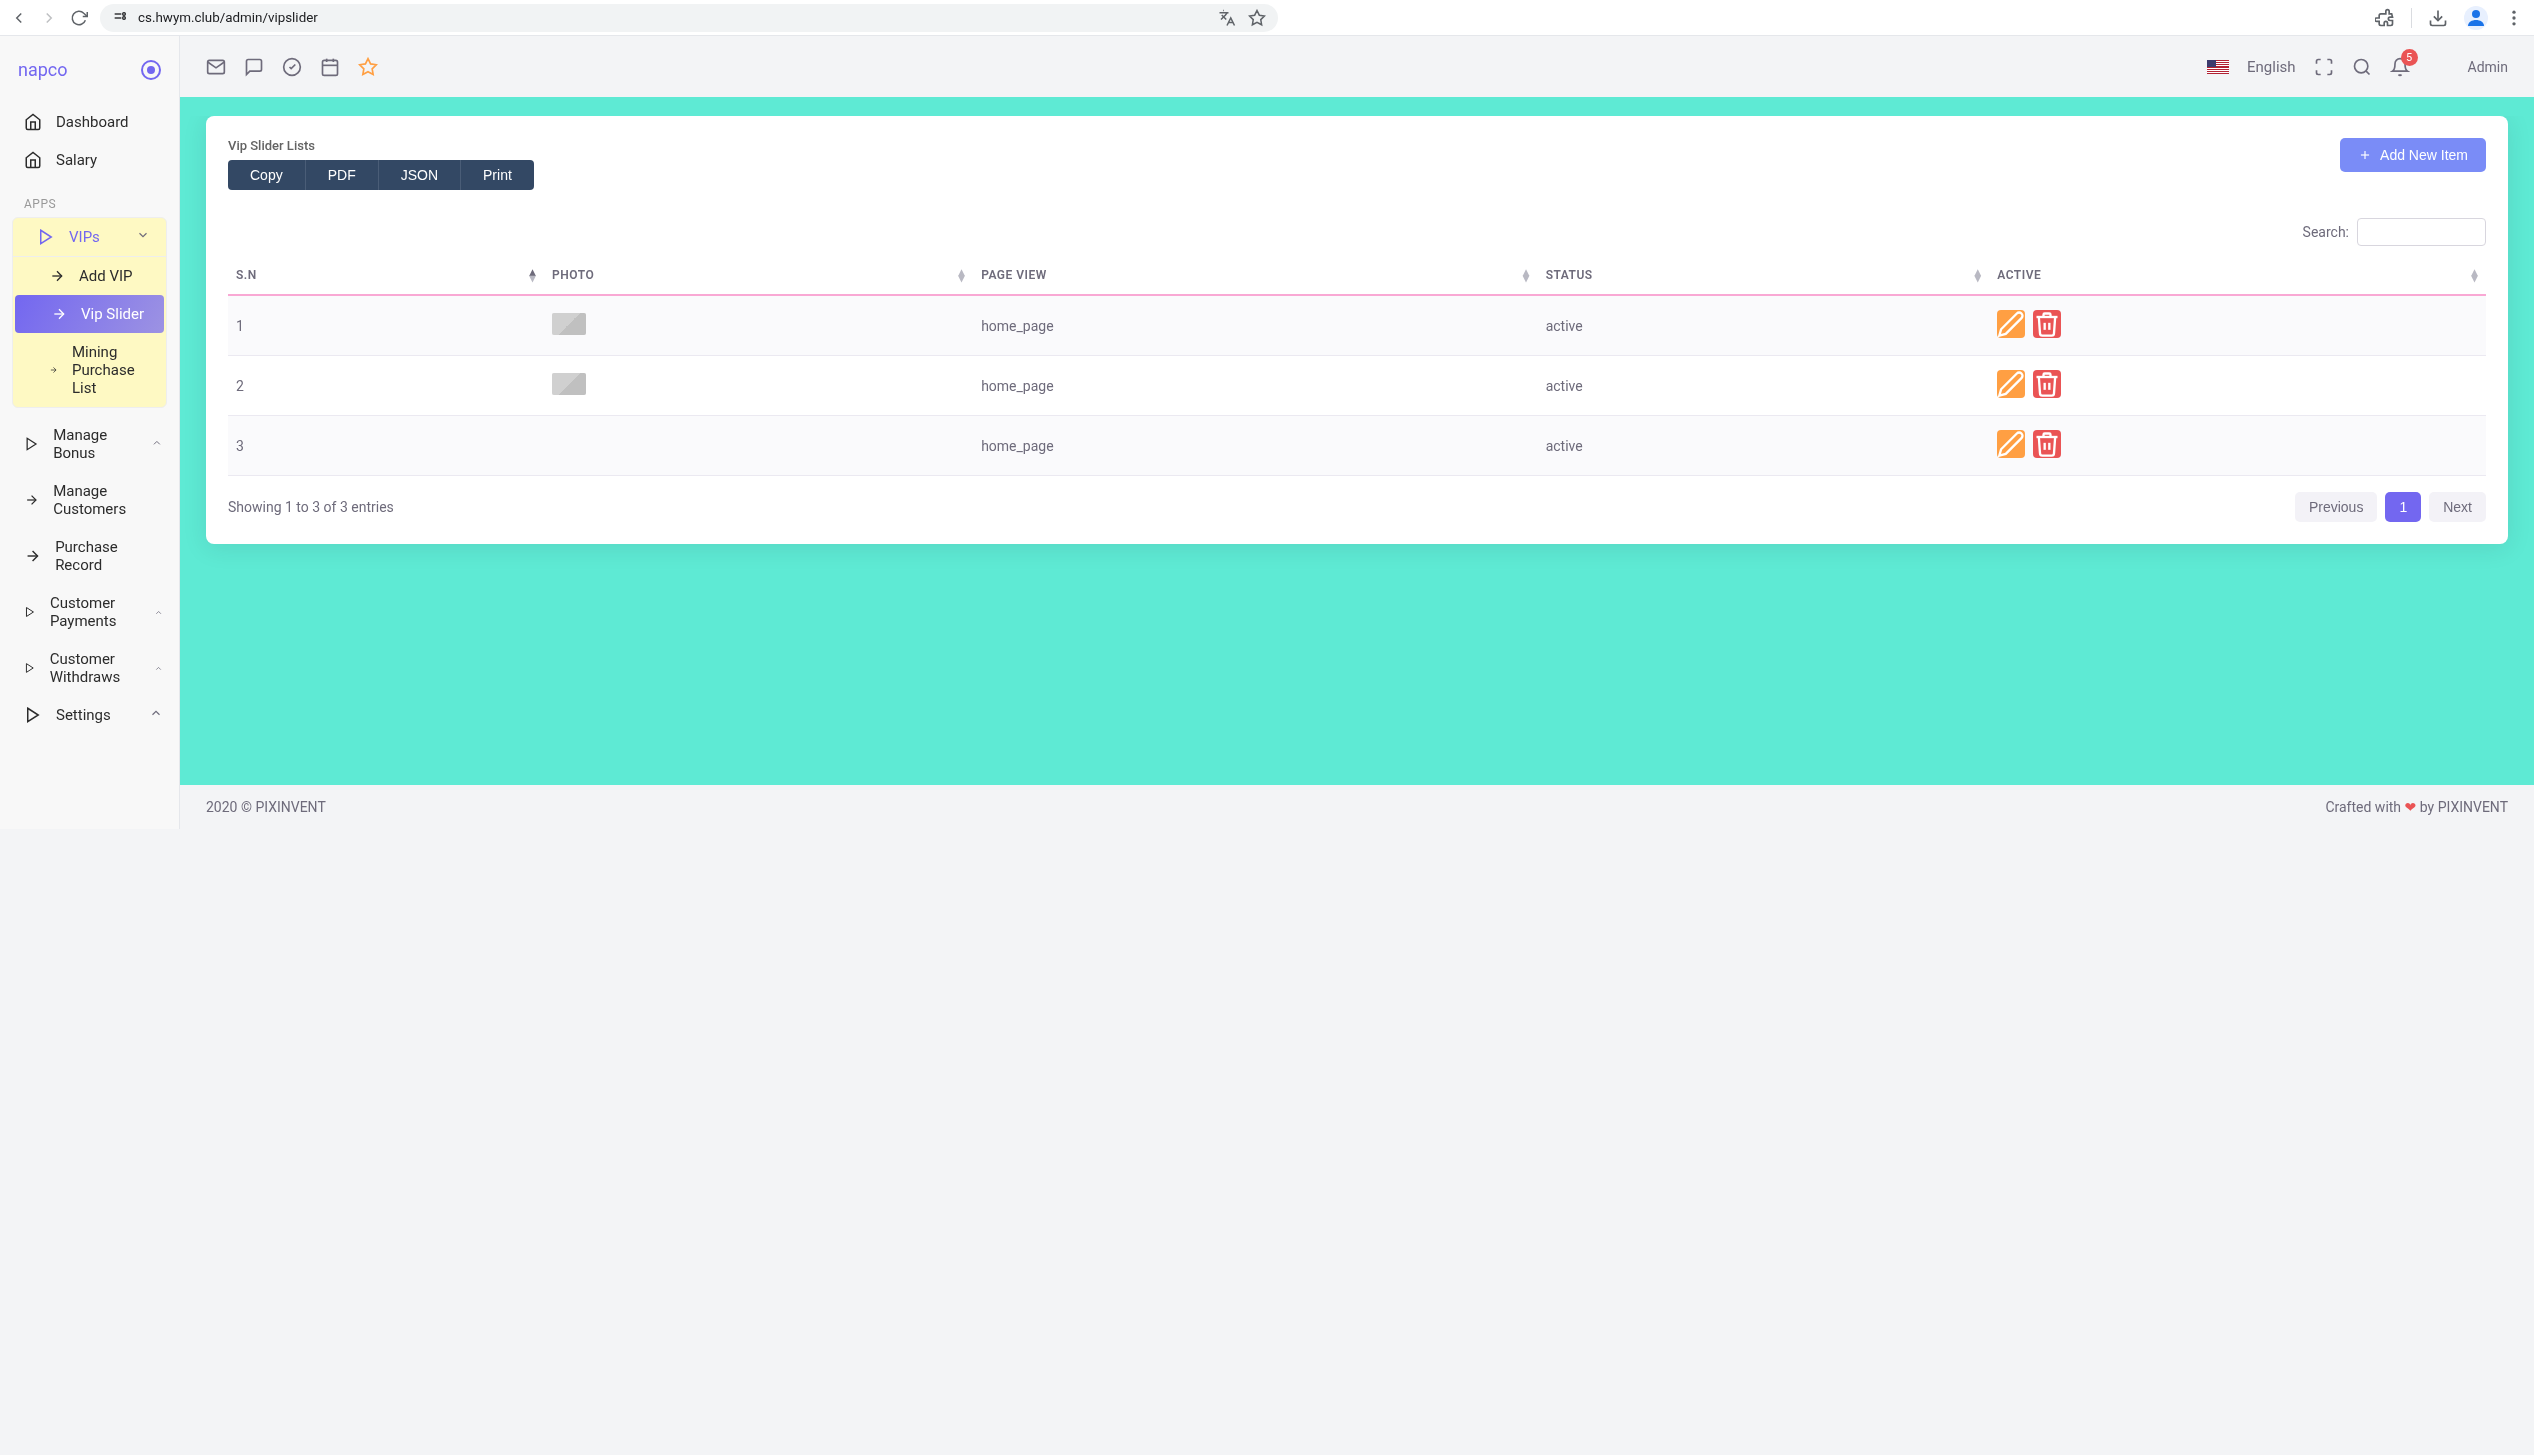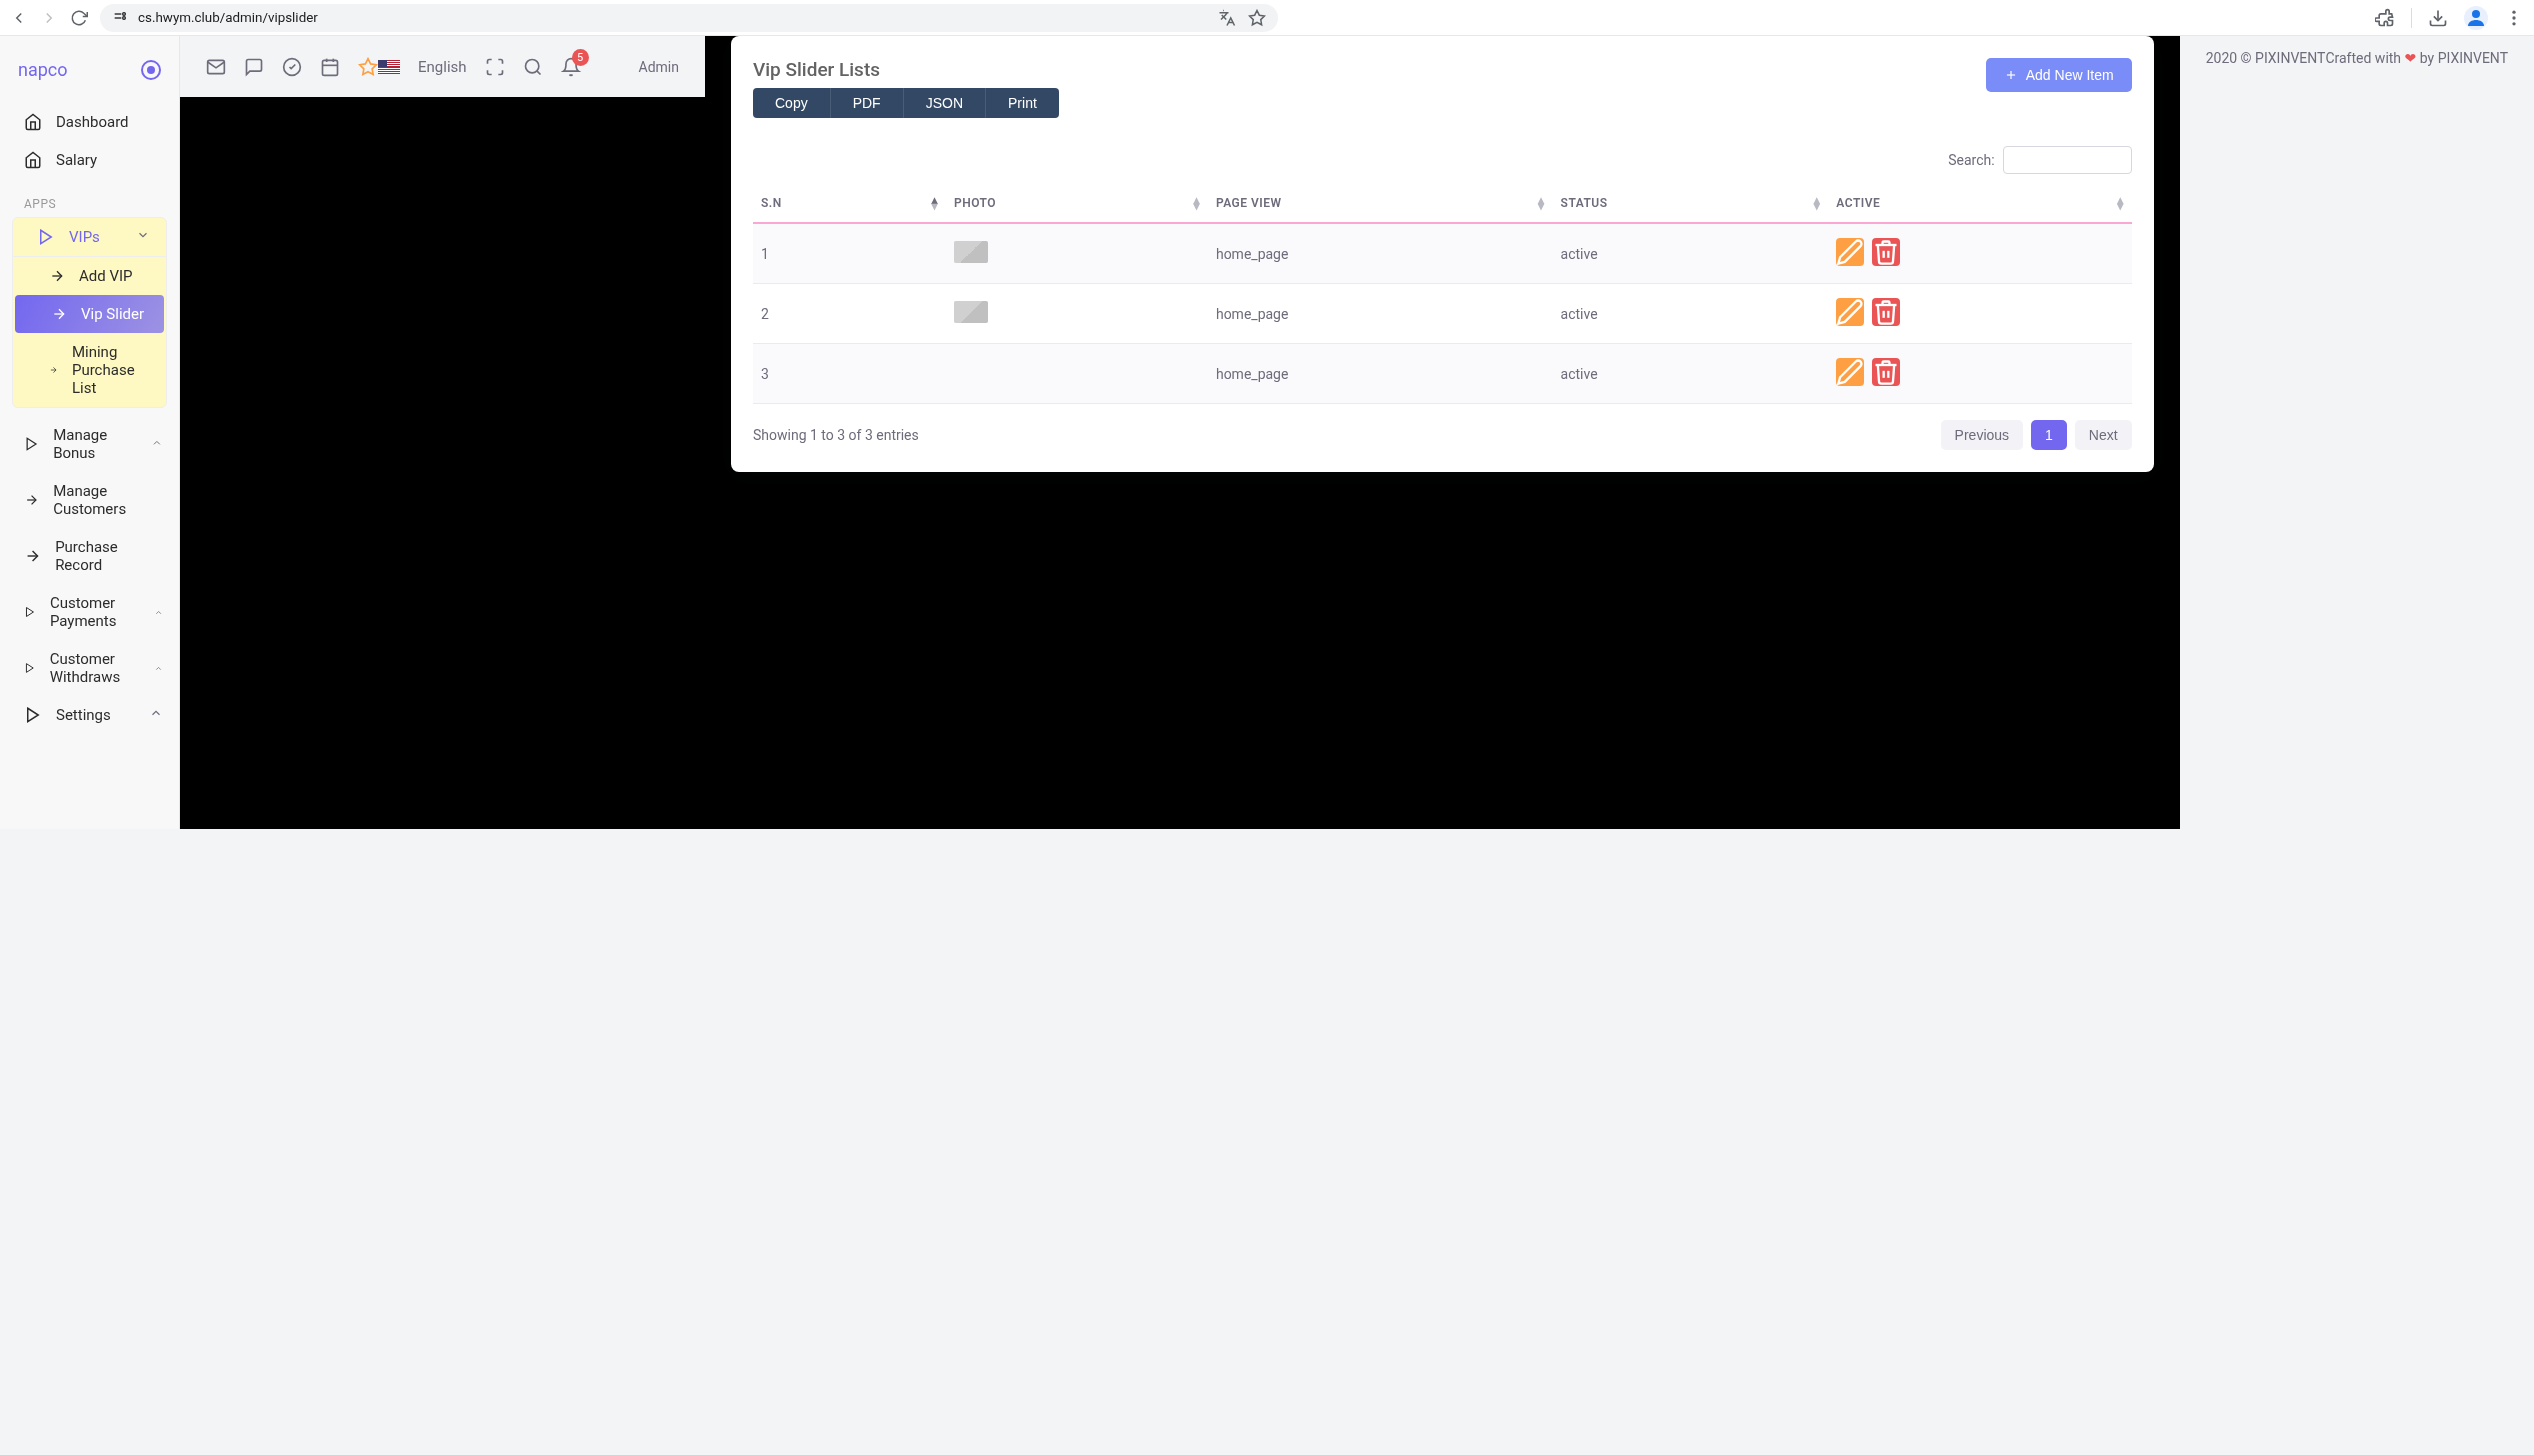--- a/index.html
+++ b/index.html
@@ -44,23 +44,24 @@
     height: calc(829px - 36px);
   }
   .sidebar {
     width: 180px;
     background: #f8f8f8;
     border-right: 1px solid #e5e7eb;
     flex-shrink: 0;
   }
   .main {
     flex: 1;
-    background: #000000;
+    background: #5eead4;
     display: flex;
-    flex-direction: row;
+    flex-direction: column;
+    gap: 19px;
   }
 
   
   .sidebar-header {
     height: 67px;
     display: flex;
     align-items: center;
     padding: 0 18px;
     justify-content: space-between;
   }
@@ -115,21 +116,21 @@
   .admin-name { color:#6e6b7b; font-size:14px; margin-left:40px;}
 
   
   .content-wrap { padding: 0 26px 22px; flex:1; overflow:auto;}
   .card {
     background:#fff; border-radius:8px;
     box-shadow: 0 4px 24px 0 rgba(34,41,47,.1);
     padding: 22px;
   }
   .card-header { display:flex; align-items:flex-start; justify-content:space-between; margin-bottom:10px;}
-  .card-title { color:#636363; font-size:19px; font-weight:500;}
+  .card-title { color:#636363; font-size:13px; font-weight:500;}
   .btn-add {
     background:#7a8cf7; color:#fff; border:none; border-radius:5px;
     padding: 9px 18px; font-size:14px; cursor:pointer;
     display:flex; align-items:center; gap:8px;
   }
   .export-buttons {
     display:flex; border-radius:4px; overflow:hidden; margin-bottom:18px;
   }
   .export-buttons button {
     background:#334864; color:#fff; border:none; padding:7px 22px; font-size:14px; cursor:pointer;

